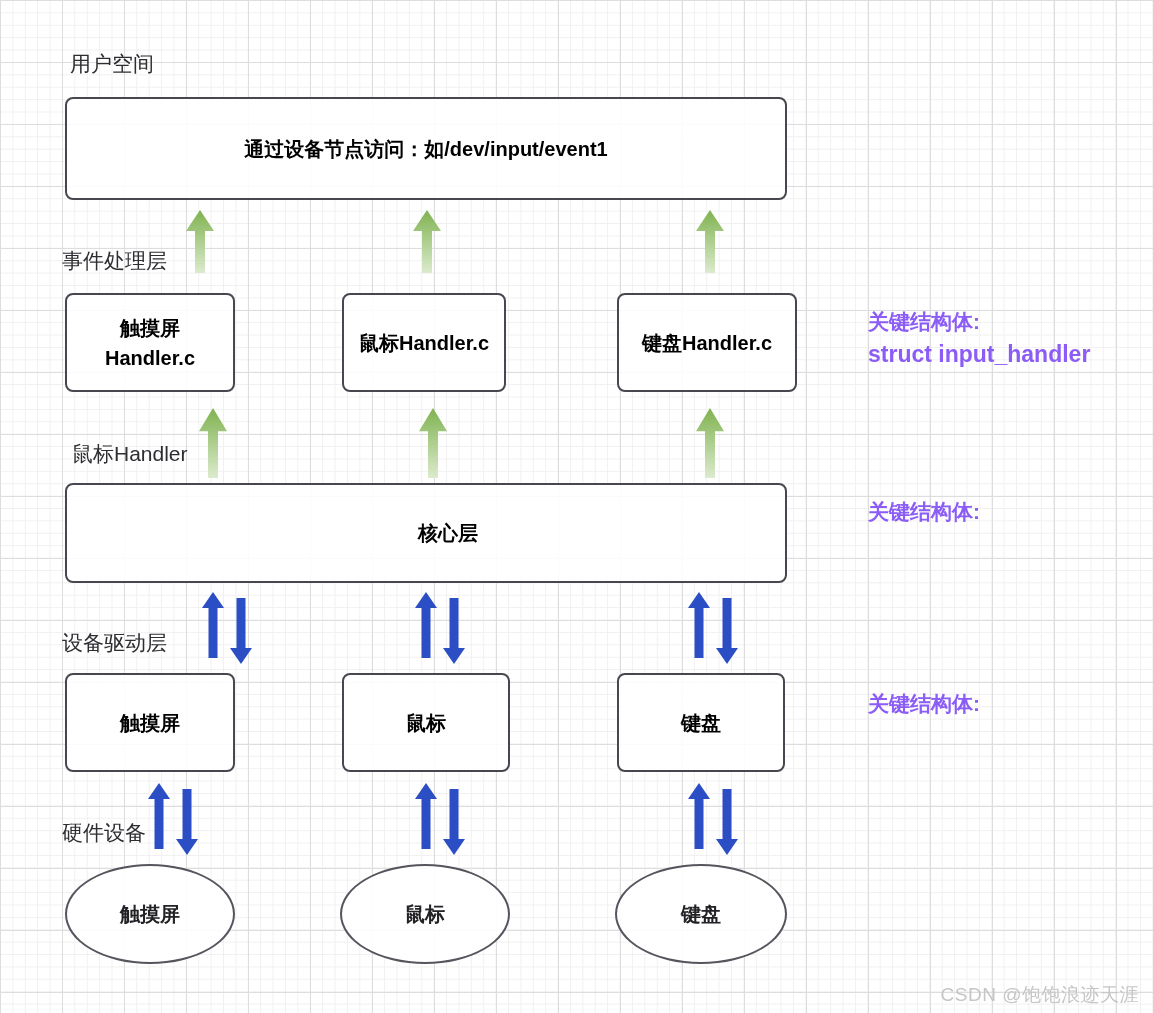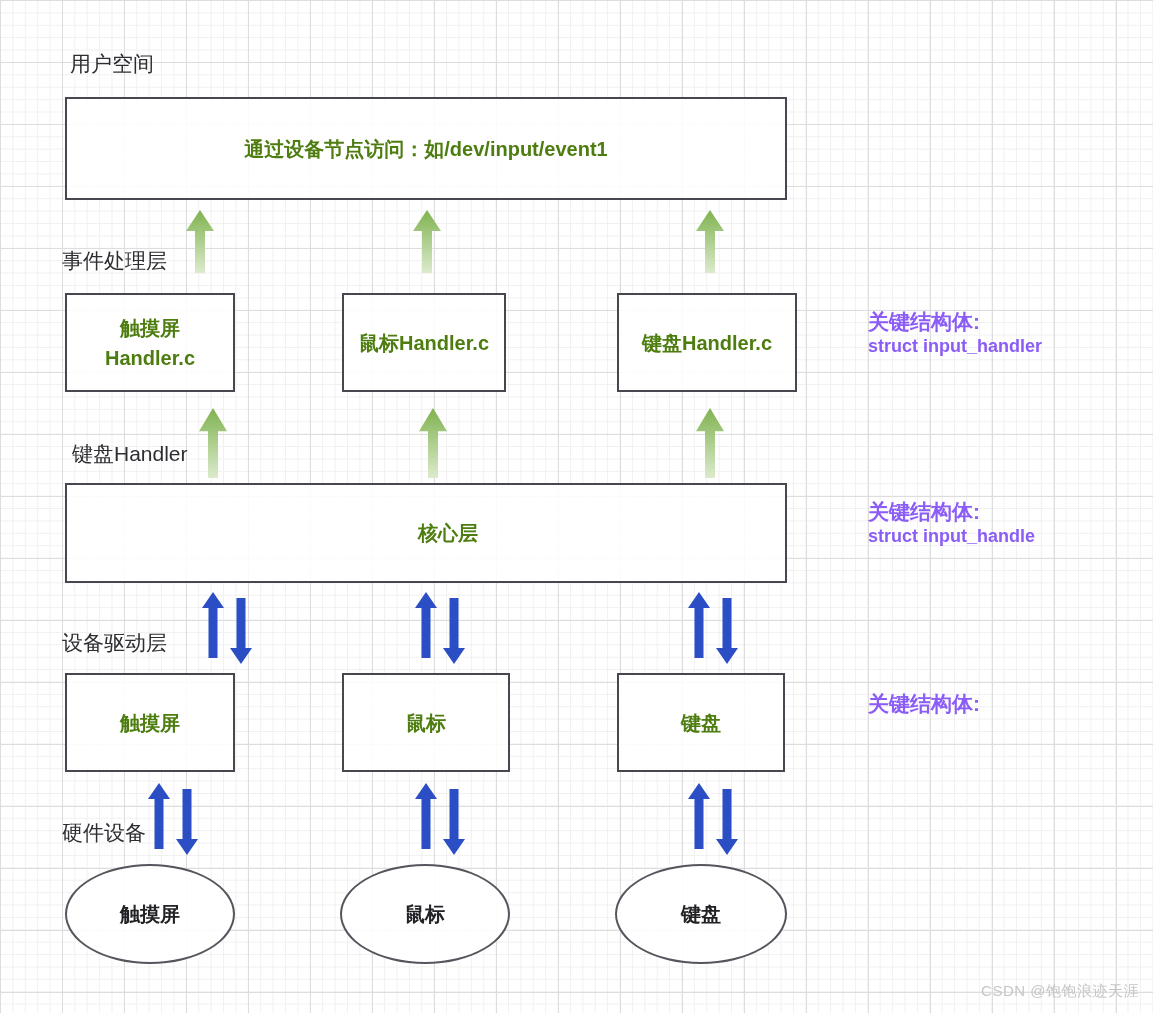--- a/index.html
+++ b/index.html
@@ -20,28 +20,28 @@
     position: absolute;
     font-size: 21px;
     font-weight: 400;
     color: #2d2d32;
     white-space: nowrap;
   }
   .box {
     position: absolute;
     background: rgba(255,255,255,0.88);
     border: 2.5px solid #47474f;
-    border-radius: 0;
+    border-radius: 8px;
     display: flex;
     flex-direction: column;
     align-items: center;
     justify-content: center;
     font-size: 20px;
     font-weight: 600;
-    color: #4d7c0f;
+    color: #000000;
     line-height: 1.5;
     text-align: center;
     box-sizing: border-box;
   }
   .ellipse {
     position: absolute;
     background: rgba(255,255,255,0.9);
     border: 2px solid #55555e;
     border-radius: 50%;
     display: flex;
@@ -53,29 +53,29 @@
     box-sizing: border-box;
   }
   .annotation {
     position: absolute;
     left: 868px;
     width: 285px;
     color: #8b5cf6;
     white-space: nowrap;
   }
   .annotation .ann-title { font-size: 21px; font-weight: 700; }
-  .annotation .ann-value { font-size: 18px; font-weight: 600; }
+  .annotation .ann-value { font-size: 23px; font-weight: 600; margin-top: 5px; }
   .arrow { position: absolute; line-height: 0; }
   .arrow-pair { position: absolute; display: flex; gap: 6px; line-height: 0; }
   .arrow-pair .down { margin-top: 6px; }
   .watermark {
     position: absolute;
     right: 14px;
     top: 982px;
-    font-size: 15px;
+    font-size: 19px;
     color: #c6c6c6;
     letter-spacing: 0.5px;
     white-space: nowrap;
   }
   svg { display: block; }
 </style>
 </head>
 <body>
 
 <svg width="0" height="0" style="position:absolute">
@@ -84,21 +84,21 @@
       <stop offset="0" stop-color="#7fb24f"></stop>
       <stop offset="1" stop-color="#dcebcd"></stop>
     </linearGradient>
   </defs>
 </svg>
 
 <div class="diagram">
 
   <div class="layer-label" style="left:70px; top:50px;">用户空间</div>
   <div class="layer-label" style="left:62px; top:247px;">事件处理层</div>
-  <div class="layer-label" style="left:72px; top:440px;">键盘Handler</div>
+  <div class="layer-label" style="left:72px; top:440px;">鼠标Handler</div>
   <div class="layer-label" style="left:62px; top:629px;">设备驱动层</div>
   <div class="layer-label" style="left:62px; top:819px;">硬件设备</div>
 
   <div class="box" style="left:65px; top:97px; width:722px; height:103px;">
     <span>通过设备节点访问：如/dev/input/event1</span>
   </div>
 
   <div class="arrow" style="left:186px; top:210px;">
     <svg width="28" height="63" viewBox="0 0 28 66" preserveAspectRatio="none">
         <path d="M14 0 L28 22 L19 22 L19 66 L9 66 L9 22 L0 22 Z" fill="url(#greenGrad)"></path>
@@ -146,21 +146,20 @@
         <path d="M14 0 L28 22 L19 22 L19 66 L9 66 L9 22 L0 22 Z" fill="url(#greenGrad)"></path>
       </svg>
   </div>
 
   <div class="box" style="left:65px; top:483px; width:722px; height:100px;padding-left:44px;">
     <span>核心层</span>
   </div>
 
   <div class="annotation" style="top:498px;">
     <div class="ann-title">关键结构体:</div>
-    <div class="ann-value">struct input_handle</div>
   </div>
 
   <div class="arrow-pair" style="left:202px; top:592px;">
     <svg class="up" width="22" height="66" viewBox="0 0 22 70" preserveAspectRatio="none">
         <path d="M11 0 L22 17 L15.5 17 L15.5 70 L6.5 70 L6.5 17 L0 17 Z" fill="#2b4ec4"></path>
       </svg>
     <svg class="down" width="22" height="66" viewBox="0 0 22 70" preserveAspectRatio="none">
         <path d="M11 70 L22 53 L15.5 53 L15.5 0 L6.5 0 L6.5 53 L0 53 Z" fill="#2b4ec4"></path>
       </svg>
   </div>

